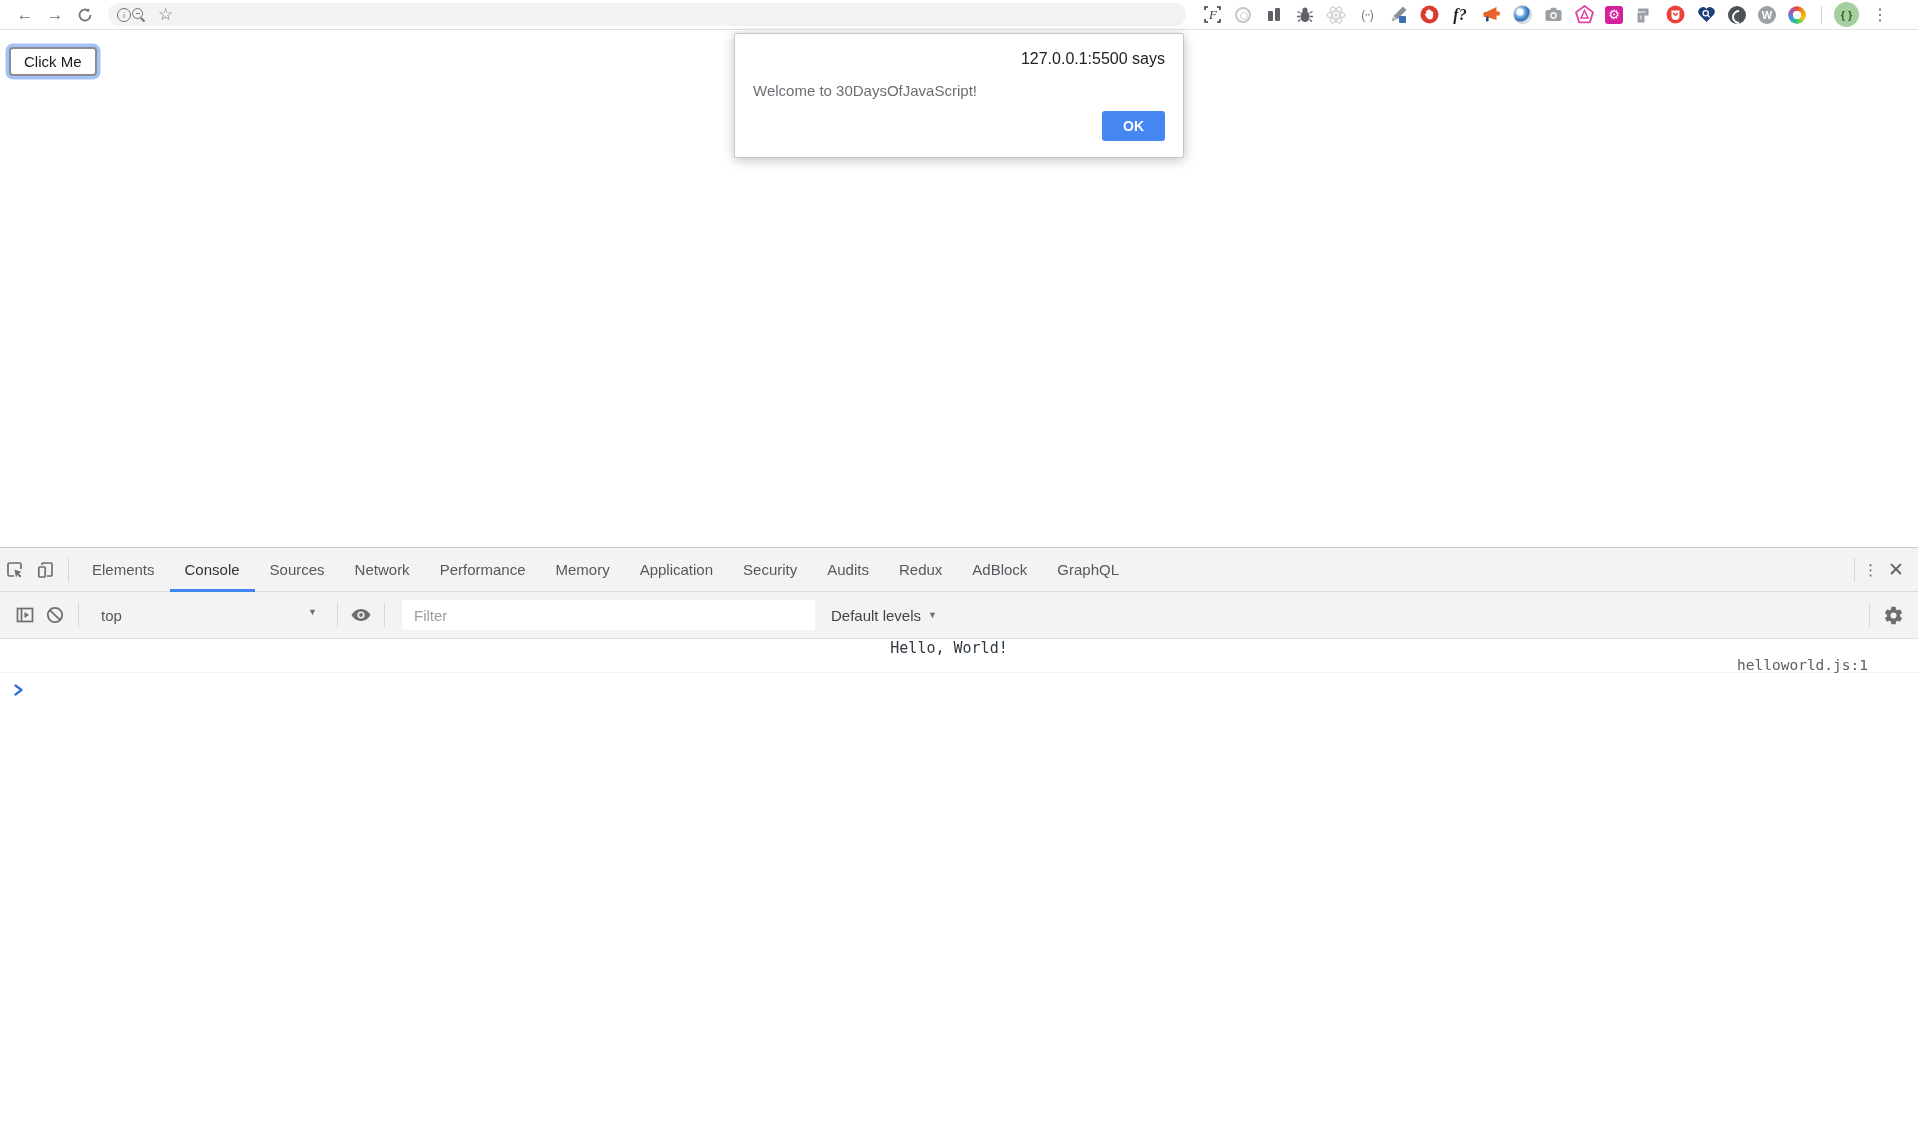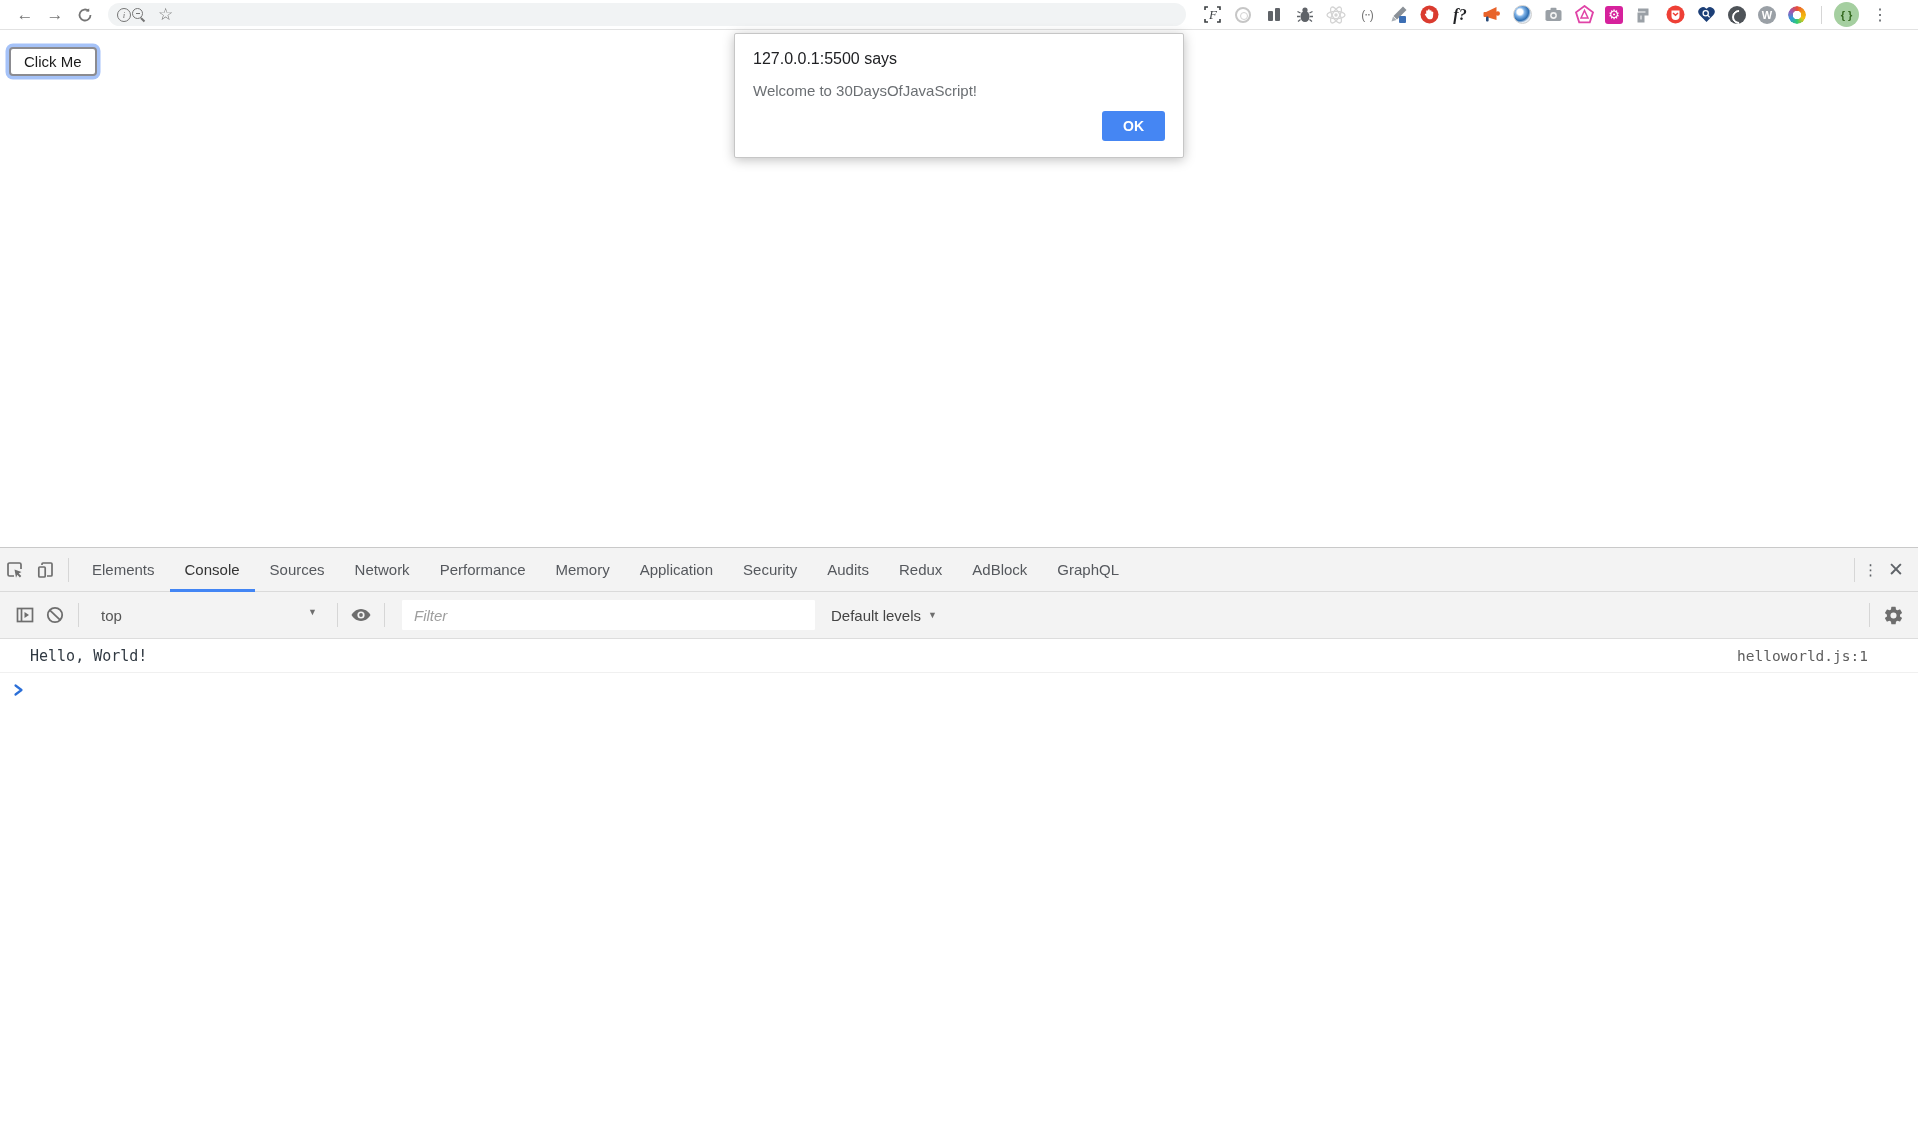--- a/index.html
+++ b/index.html
@@ -66,21 +66,21 @@
     box-shadow:0 0 0 3.5px rgba(91,144,243,.55);
     font-family:"Liberation Sans",sans-serif;
   }
 
   
   .alert{
     position:absolute; left:734px; top:3px; width:450px; height:125px;
     background:#fff; border:1px solid #c6c6c6; border-radius:2px;
     box-shadow:0 2px 12px rgba(0,0,0,.25); padding:16px 18px;
   }
-  .alert-title{ font-size:16px; color:#202124;}
+  .alert-title{ font-size:16px; color:#202124;text-align:right;}
   .alert-msg{ margin-top:14px; font-size:15px; color:#6b6f73;}
   .alert-ok{
     position:absolute; right:18px; bottom:16px; width:63px; height:30px;
     background:#4586f3; color:#fff; border:none; border-radius:3px;
     font-size:14px; font-weight:bold; font-family:"Liberation Sans",sans-serif;
   }
 
   
   .devtools{ height:599px; border-top:1px solid #c9c9c9; display:flex; flex-direction:column; background:#fff;}
   .dt-tabbar{
@@ -102,31 +102,30 @@
   .dt-toolbar{
     height:47px; background:#f3f3f3; border-bottom:1px solid #ddd;
     display:flex; align-items:center; padding:0 10px;
   }
   .ctx-select{ display:flex; align-items:flex-start; width:242px; padding-left:14px; color:#555; font-size:15px;}
   .ctx-select .arrow{ margin-left:auto; margin-right:12px; font-size:9px; color:#6e6e6e;}
   .filter-input{
     width:415px; height:32px; background:#fff; border:1px solid #f3f3f3; border-radius:2px;
     margin-left:8px; padding:0 12px; font-size:15px; color:#333; outline:none;
     font-family:"Liberation Sans",sans-serif;
-    font-style:italic;
   }
   .filter-input::placeholder{ color:#9e9e9e;}
   .levels{ margin-left:15px; font-size:15px; color:#444; display:flex; align-items:center; gap:7px;}
   .levels .arrow{ font-size:9px; color:#6e6e6e;}
   .dt-toolbar .spacer{ flex:1;}
 
   .console-area{ flex:1; background:#fff; display:flex; flex-direction:column;}
   .console-row{
     height:34px; border-bottom:1px solid #f0f0f0; display:flex; align-items:center;
-    padding:0 50px 0 30px; font-size:15px; color:#303942;
+    padding:0 50px 0 30px; font-size:15px; color:#303942;flex-direction:column;
   }
   .console-row .src{ margin-left:auto; color:#5e5e5e; font-size:14.5px;}
   .console-prompt{ height:34px; display:flex; align-items:center; padding-left:13px;}
 
   svg{ display:block;}
 </style>
 </head>
 <body>
 
 <div class="browser-toolbar">

